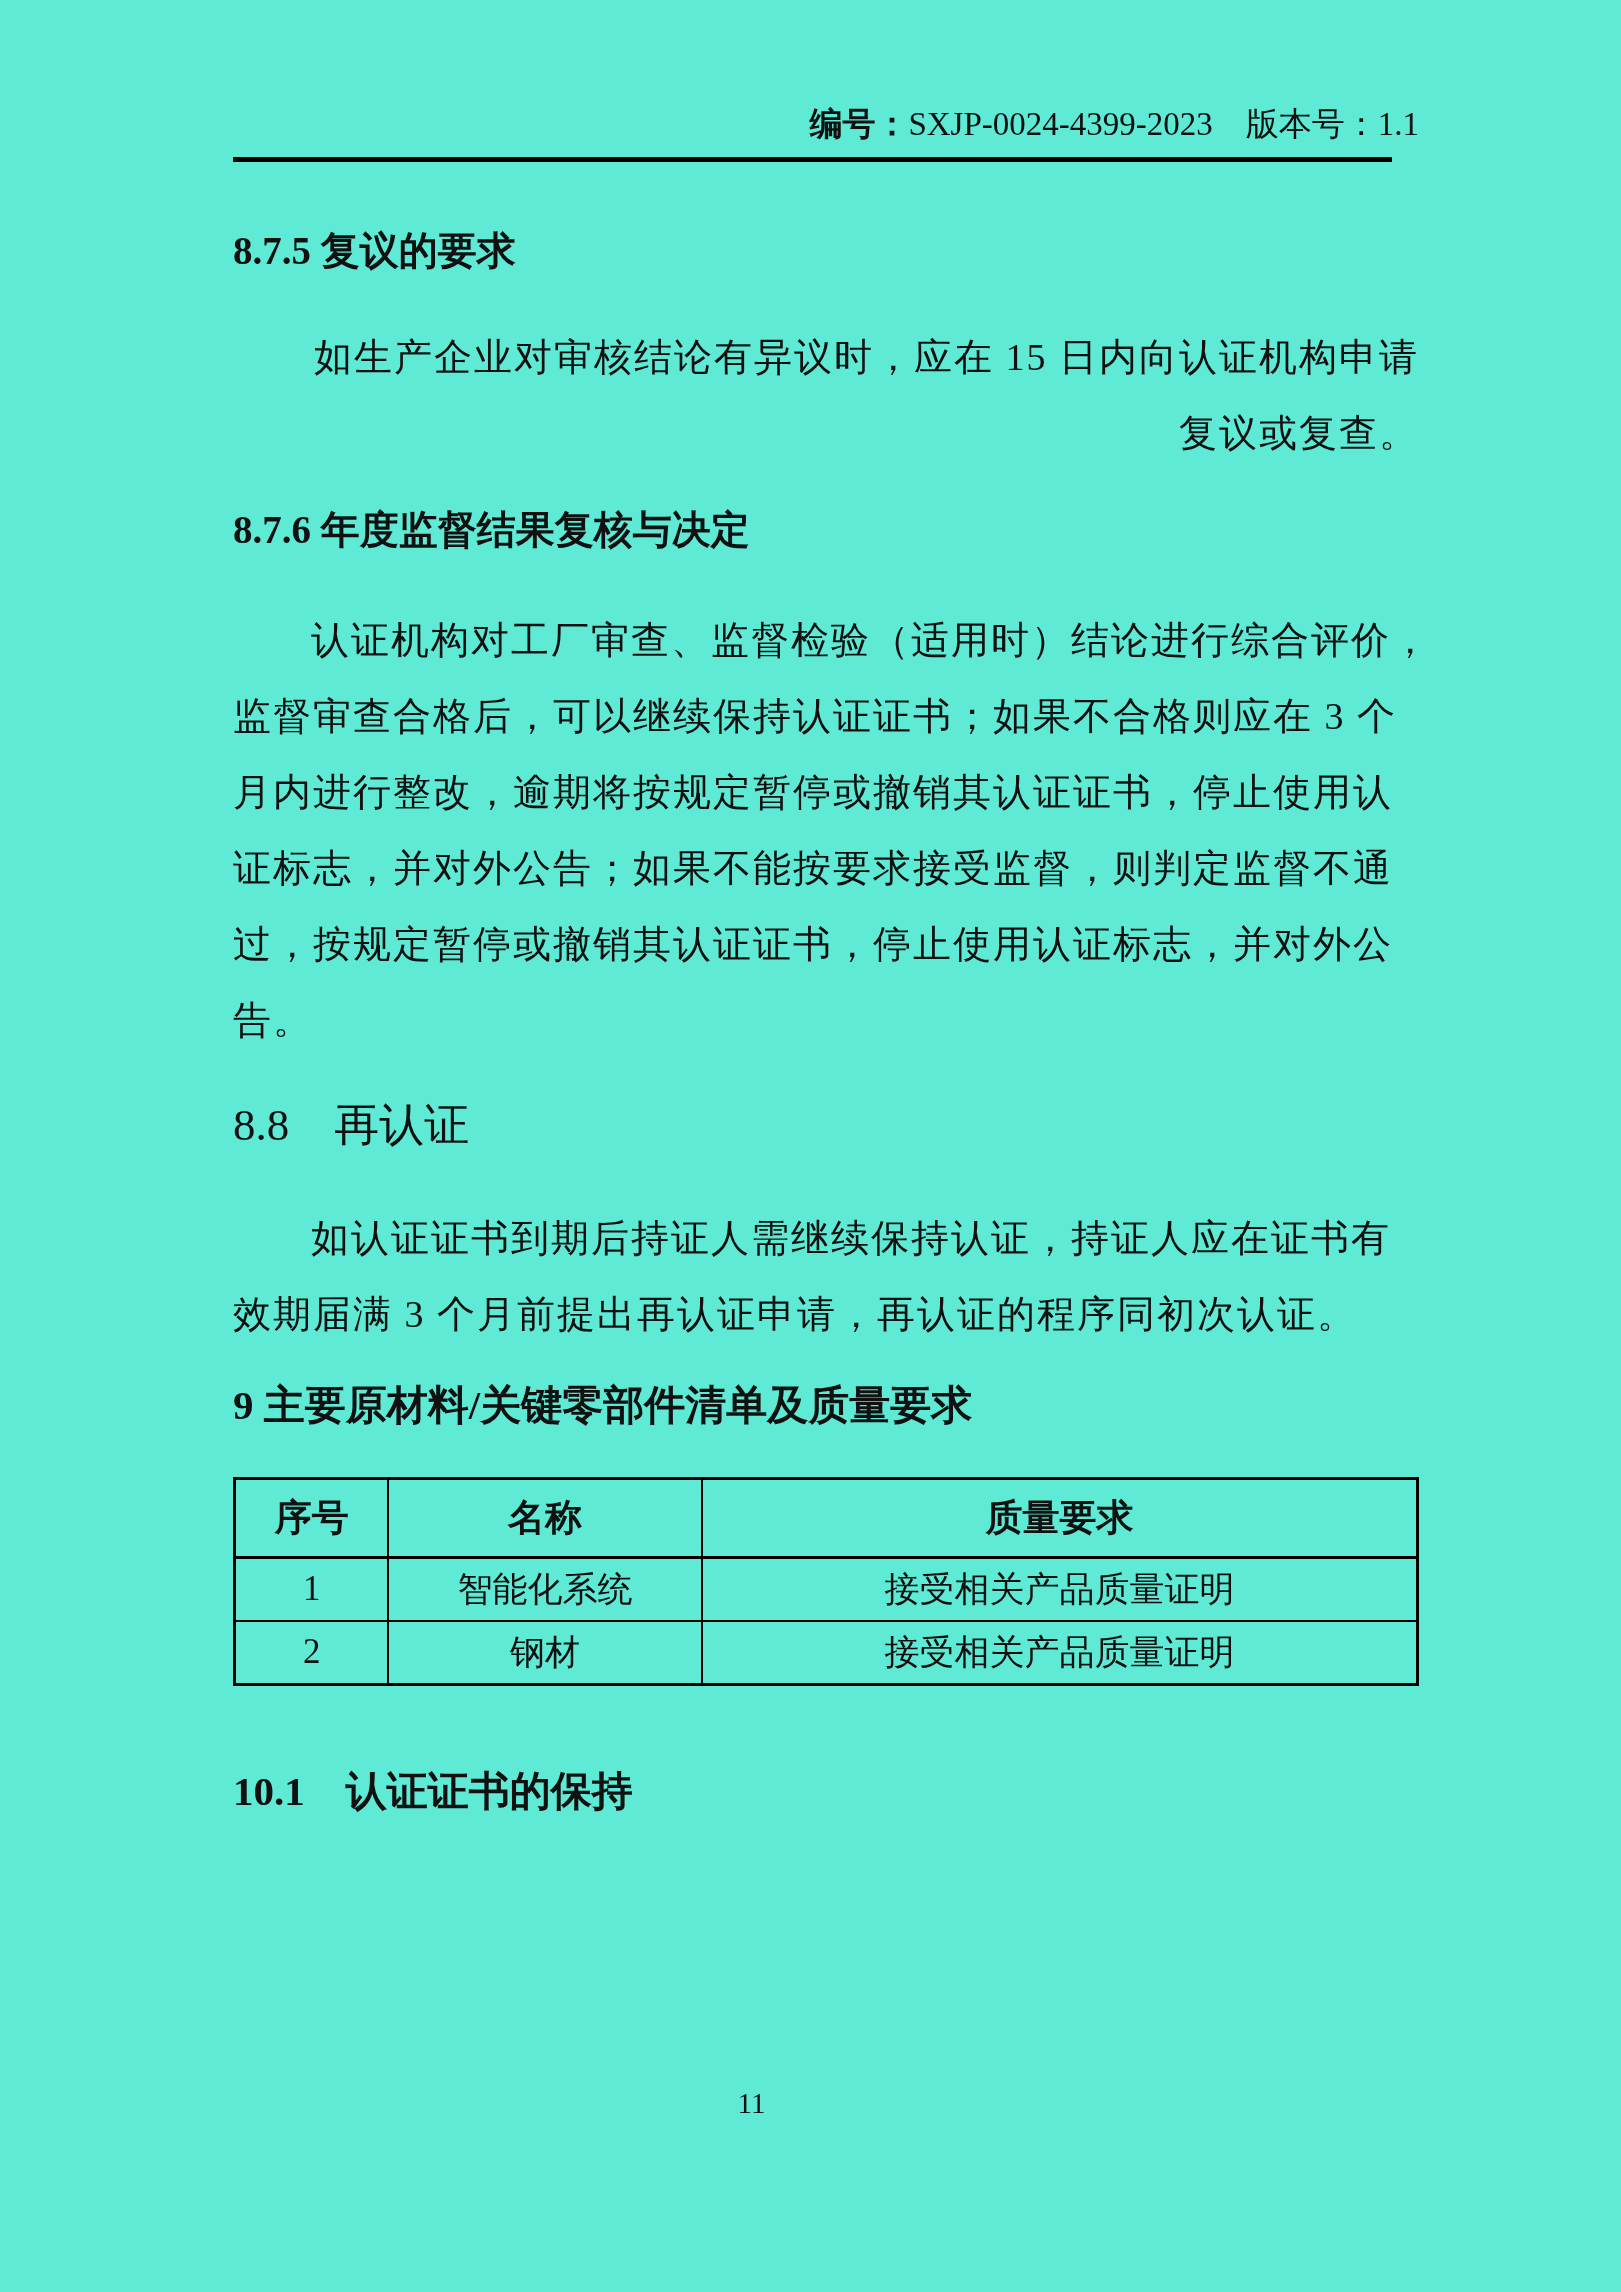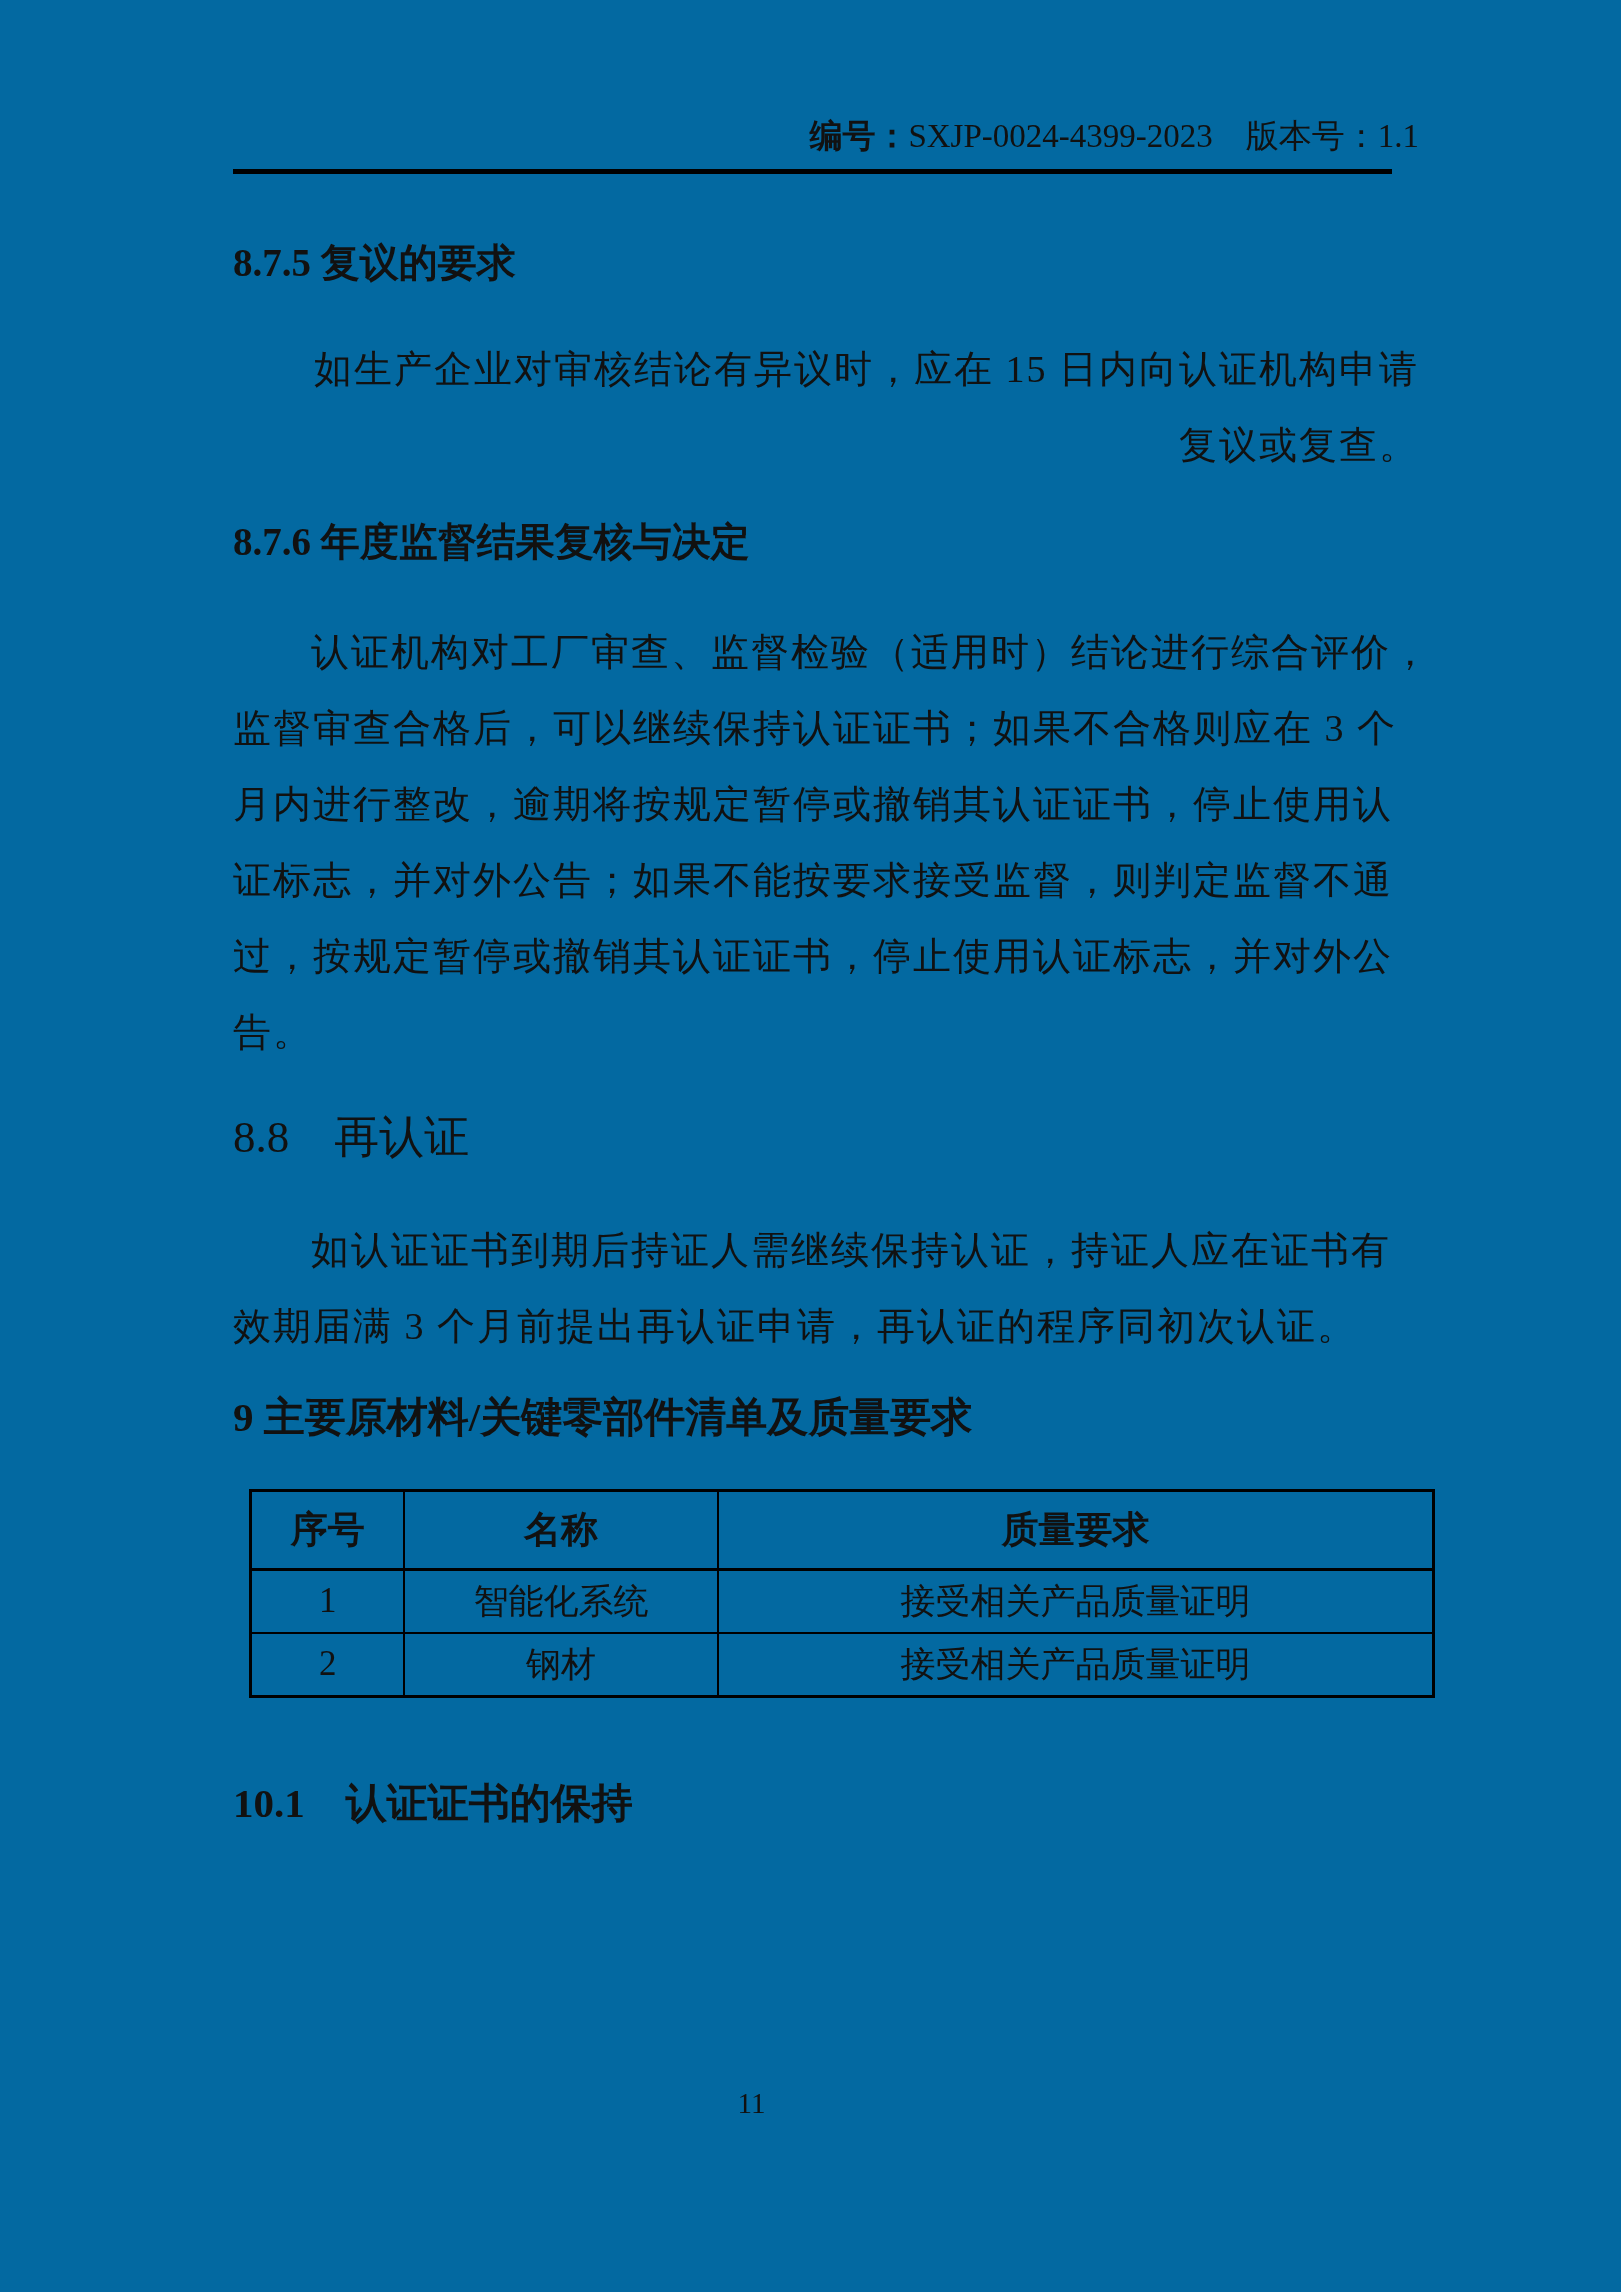--- a/index.html
+++ b/index.html
@@ -1,24 +1,24 @@
 <!DOCTYPE html>
 <html lang="zh"><head>
 <meta charset="utf-8">
 <style>
   html, body { margin: 0; padding: 0; background: #ffffff; }
   .page {
     position: relative;
     width: 1621px;
     height: 2293px;
-    background: #0369a1;
+    background: #5eead4;
     color: #111111;
     font-family: "Liberation Serif", "DejaVu Serif", serif;
     box-sizing: border-box;
-    padding: 12px 202px 0 233px;
+    padding: 0 202px 0 233px;
     overflow: hidden;
   }
   
   .doc-header {
     padding-top: 102px;
     text-align: right;
     font-size: 33px;
     line-height: 45px;
     white-space: nowrap;
   }
@@ -47,21 +47,21 @@
   .p88  { margin-top: 43px; }
   .p101 { margin-top: 42px; }
   .bodyline {
     font-size: 38px;
     line-height: 76px;
     letter-spacing: 2px;
     white-space: nowrap;
   }
   .indent { padding-left: 78px; }
   
-  .table-wrap { margin-top: 42px; margin-left: 16px; }
+  .table-wrap { margin-top: 42px; }
   table.materials {
     border-collapse: collapse;
     width: 1186px;
     table-layout: fixed;
     border: 3.9px solid #000000;
   }
   table.materials th, table.materials td {
     border: 2px solid #000000;
     text-align: center;
     vertical-align: middle;

